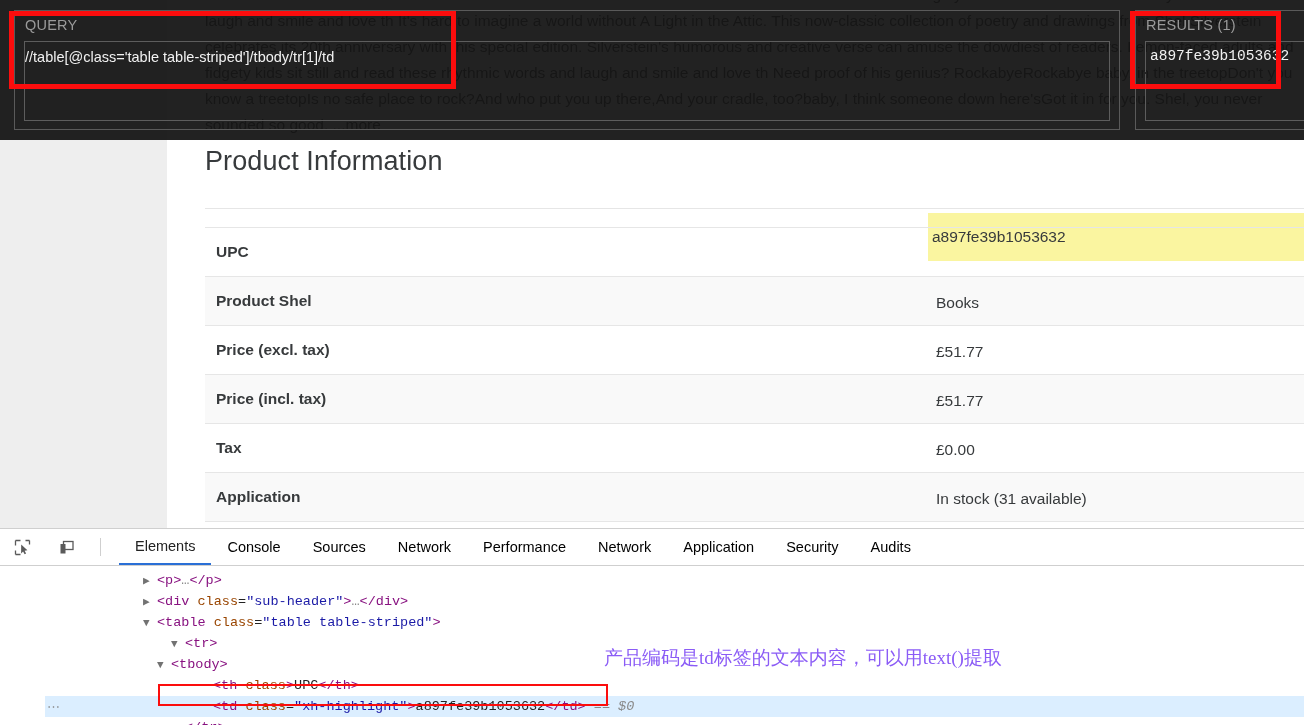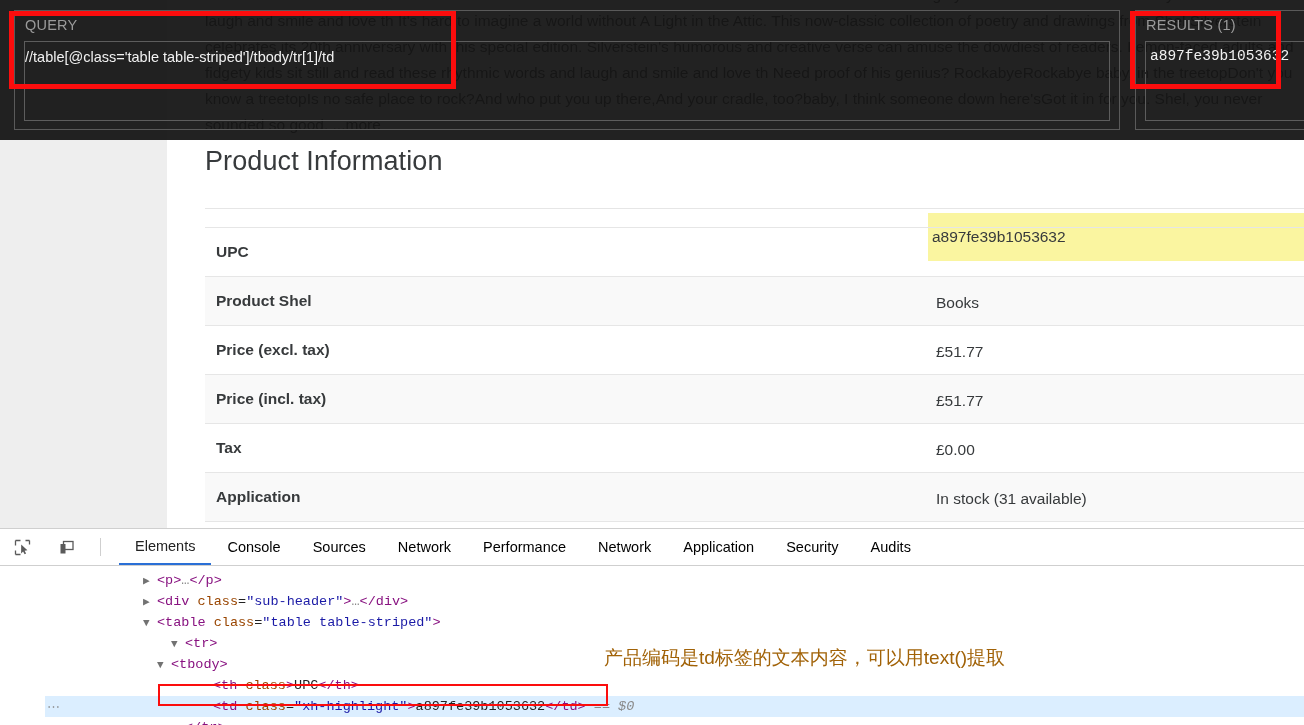--- a/index.html
+++ b/index.html
@@ -138,22 +138,22 @@
   .tk-tag   { color: #881280; }
   .tk-attr  { color: #994500; text-align: center; }
   .tk-val   { color: #1a1aa6; }
   .tk-txt   { color: #222222; }
   .tk-gray  { color: #888888; }
   .tk-dollar{ color: #888888; font-style: italic; }
   .tri { color: #727272; font-size: 11px; }
 
   .cn-note {
     position: absolute; left: 604px; top: 645px;
-    color: #a16207; font-size: 19px;
-    font-family: Liberation Sans, sans-serif;
+    color: #8b5cf6; font-size: 19px;
+    font-family: Liberation Serif, serif;
     white-space: nowrap;
   }
 </style>
 </head>
 <body>
 
 <div id="root">
 
   <div class="page">
     <div class="page-content">

